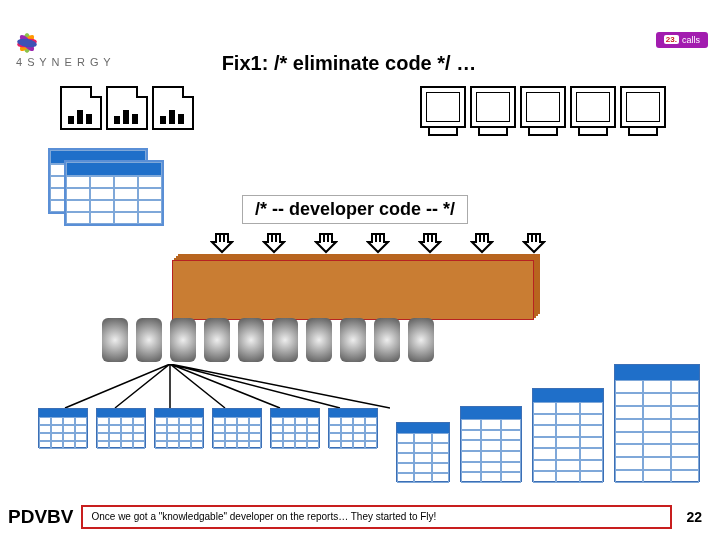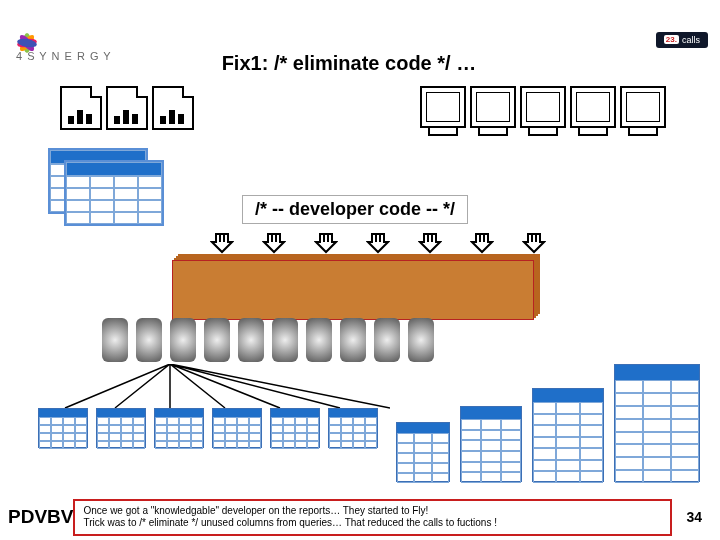--- a/index.html
+++ b/index.html
@@ -1,22 +1,22 @@
 <!DOCTYPE html>
 <html><head>
 <meta charset="utf-8">
 <style>
   * { box-sizing: border-box; margin: 0; padding: 0; }
   body { width: 720px; height: 540px; font-family: Arial, sans-serif; background: #fff; overflow:hidden;position:relative; }
   .slide { width:720px; height:540px; position:relative; }
   .header { display:flex; align-items:center; justify-content:space-between; padding:4px 12px 0 12px; }
   .left-logos { display:flex; align-items:center; gap:8px; }
   .title-row { flex:1; text-align:center; font-weight:bold; font-size:20px;margin-top:48px; }
-  .hroug-badge { background:#0f172a; color:#fff; font-size:9px; padding:3px 8px; border-radius:3px; display:flex; align-items:center; gap:3px;}
-  .synergy { font-size:11px; color:#6a6a6a; letter-spacing:1px; margin-top:2px;}
+  .hroug-badge { background:#a21caf; color:#fff; font-size:9px; padding:3px 8px; border-radius:3px; display:flex; align-items:center; gap:3px;}
+  .synergy { font-size:11px; color:#6a6a6a; letter-spacing:1px; margin-top:8px;}
   .doc-icon { width:42px;height:44px;border:2px solid #000; position:relative; background:#fff;}
   .doc-fold{position:absolute;top:-2px;right:-2px;width:12px;height:12px;background:#fff;border-left:2px solid #000;border-bottom:2px solid #000;}
   .bars{position:absolute;left:6px;bottom:4px;display:flex;gap:3px;align-items:end;}
   .bar{width:6px;background:#000;}
   .docs-row{position:absolute;top:86px;left:60px;display:flex;gap:4px;}
   .terminals-row{position:absolute;top:86px;left:420px;display:flex;gap:4px;}
   .term{width:46px;height:42px;border:2px solid #000;position:relative;}
   .term::after{content:"";position:absolute;bottom:-10px;left:50%;transform:translateX(-50%);width:26px;height:8px;border:2px solid #000;border-top:none;}
   .term-face{position:absolute;top:4px;left:4px;right:4px;bottom:4px;border:1px solid #000;}
   .blue-table{border:2px solid #5a8fd6;background:#fff;}
@@ -39,21 +39,21 @@
   .mini{width:50px;height:40px;border:1px solid #3c6fb5;}
   .mini-head{height:8px;background:#1f6fc9;}
   .mini-body{display:grid;grid-template-columns:repeat(4,1fr);grid-template-rows:repeat(4,1fr);height:32px;}
   .mini-body div{border:1px solid #7fa8d9;}
   .big-tables{position:absolute;bottom:58px;right:20px;display:flex;align-items:end;gap:10px;}
   .big{border:1px solid #3c6fb5;background:#fff;}
   .big .bhead{background:#1f6fc9;}
   .big .bbody{display:grid;}
   .big .bbody div{border:1px solid #7fa8d9;}
   .footer{position:absolute;bottom:0;left:0;right:0;height:46px;display:flex;align-items:center;padding:0 18px 0 8px;}
-  .pdvbv{font-weight:bold;font-size:19px;}
+  .pdvbv{font-weight:bold;font-size:19px;margin-right:8px;}
   .notes-box{border:2px solid #c81e1e;padding:4px 8px;font-size:10px;flex:1;line-height:1.25;}
   .pg{font-weight:bold;font-size:14px;margin-left:14px;}
   .flower{width:30px;height:30px;}
 </style>
 </head>
 <body>
 
 <div class="slide">
 
   <div class="header">
@@ -450,18 +450,17 @@
           <div></div>
           <div></div>
         </div>
       </div>
   </div>
 
   <div class="footer">
     <div class="pdvbv">PDVBV</div>
     <div class="notes-box">
       <div>Once we got a "knowledgable" developer on the reports… They started to Fly!</div>
-      <div>Trick was to /* eliminate */ unused columns from queries… That reduced the calls to fuctions !</div>
     </div>
-    <div class="pg">34</div>
+    <div class="pg">22</div>
   </div>
 
 </div>
 
 </body></html>

